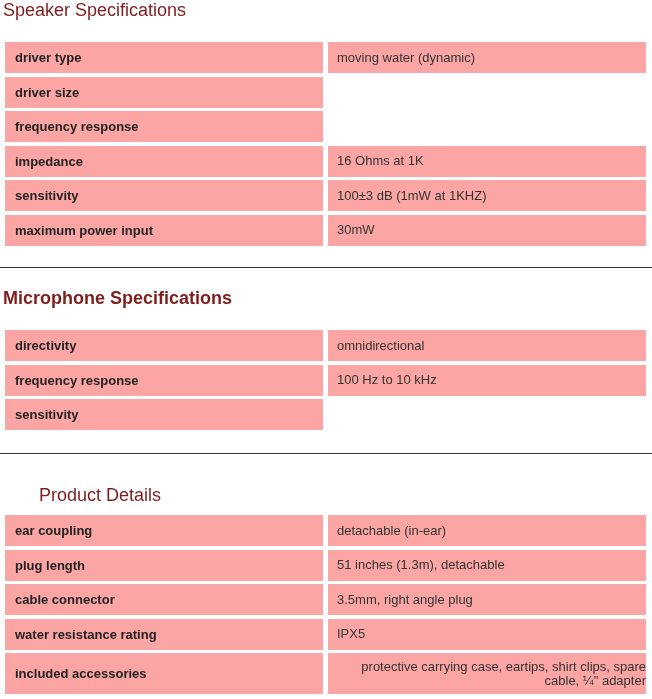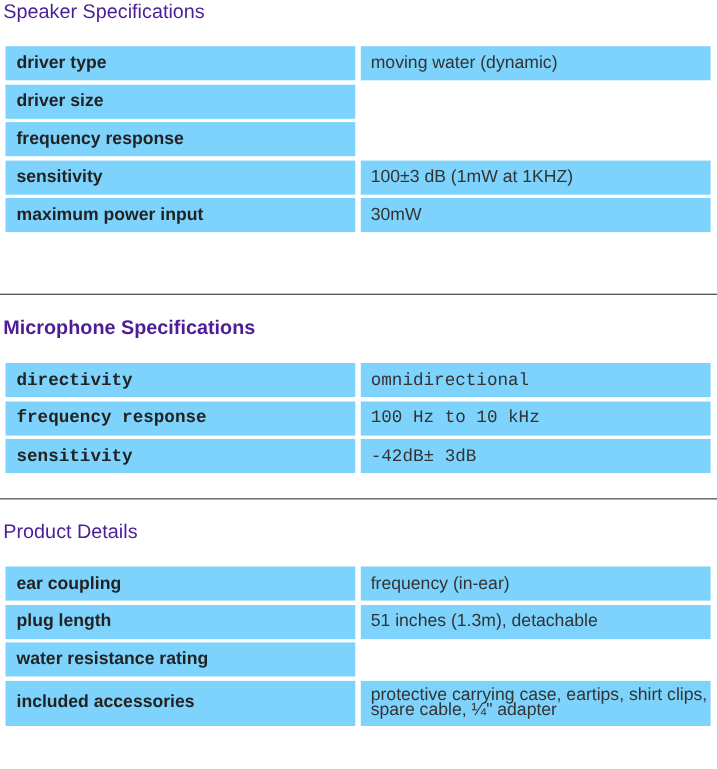--- a/index.html
+++ b/index.html
@@ -1,24 +1,24 @@
 <!DOCTYPE html>
 <html><head>
 <meta charset="utf-8">
 <style>
   html, body { margin:0; padding:0; background:#ffffff; }
   body { width:652px; height:699px; position:relative; overflow:hidden;
          font-family:"Liberation Sans", sans-serif; color:#222; }
   .section { position:absolute; left:0; width:652px; }
   .section-title { position:absolute; left:3px; margin:0; font-weight:normal;
-                   font-size:18px; color:#4c1d95; }
+                   font-size:18px; color:#7f1d1d; }
   .spec-table { position:absolute; left:5px; width:641px; }
   .row { display:flex; gap:5px; margin-bottom:3.5px; }
-  .cell { background:#7dd3fc; height:31px; display:flex; align-items:center;
-          box-sizing:border-box; font-size:16px; }
+  .cell { background:#fca5a5; height:31px; display:flex; align-items:center;
+          box-sizing:border-box; font-size:13px; }
   .cell.label { width:318px; padding-left:10px; font-weight:bold; color:#222; }
   .cell.value { width:318px; padding-left:9px; color:#333; line-height:14px; }
   .row.tall .cell { height:41px; }
   .divider { position:absolute; left:0; width:652px; height:0; border-top:1.5px solid #333; }
 </style>
 </head>
 <body>
 
 <div class="section" style="top:0;">
   <h2 class="section-title" style="top:0;">Speaker Specifications</h2>
@@ -27,64 +27,72 @@
       <div class="cell label">driver type</div>
       <div class="cell value">moving water (dynamic)</div>
     </div>
     <div class="row">
       <div class="cell label">driver size</div>
     </div>
     <div class="row">
       <div class="cell label">frequency response</div>
     </div>
     <div class="row">
+      <div class="cell label">impedance</div>
+      <div class="cell value">16 Ohms at 1K</div>
+    </div>
+    <div class="row">
       <div class="cell label">sensitivity</div>
       <div class="cell value">100±3 dB (1mW at 1KHZ)</div>
     </div>
     <div class="row">
       <div class="cell label">maximum power input</div>
       <div class="cell value">30mW</div>
     </div>
   </div>
 </div>
 
 <div class="divider" style="top:267px;"></div>
 
 <div class="section" style="top:288px;">
   <h2 class="section-title" style="top:0;font-weight:bold;">Microphone Specifications</h2>
-  <div class="spec-table" style="top:42px;font-family:Liberation Mono, monospace;">
+  <div class="spec-table" style="top:42px;">
     <div class="row">
       <div class="cell label">directivity</div>
       <div class="cell value">omnidirectional</div>
     </div>
     <div class="row">
       <div class="cell label">frequency response</div>
       <div class="cell value">100 Hz to 10 kHz</div>
     </div>
     <div class="row">
       <div class="cell label">sensitivity</div>
-      <div class="cell value">-42dB± 3dB</div>
     </div>
   </div>
 </div>
 
 <div class="divider" style="top:453px;"></div>
 
 <div class="section" style="top:473px;">
-  <h2 class="section-title" style="top:0;">Product Details</h2>
-  <div class="spec-table" style="top:42px;">
+  <h2 class="section-title" style="top:12px;margin-left:36px;">Product Details</h2>
+  <div class="spec-table" style="top:42px;text-align:right;">
     <div class="row">
       <div class="cell label">ear coupling</div>
-      <div class="cell value">frequency (in-ear)</div>
+      <div class="cell value">detachable (in-ear)</div>
     </div>
     <div class="row">
       <div class="cell label">plug length</div>
       <div class="cell value">51 inches (1.3m), detachable</div>
     </div>
     <div class="row">
+      <div class="cell label">cable connector</div>
+      <div class="cell value">3.5mm, right angle plug</div>
+    </div>
+    <div class="row">
       <div class="cell label">water resistance rating</div>
+      <div class="cell value">IPX5</div>
     </div>
     <div class="row tall">
       <div class="cell label">included accessories</div>
       <div class="cell value">protective carrying case, eartips, shirt clips, spare cable, ¼" adapter</div>
     </div>
   </div>
 </div>
 
 </body></html>

